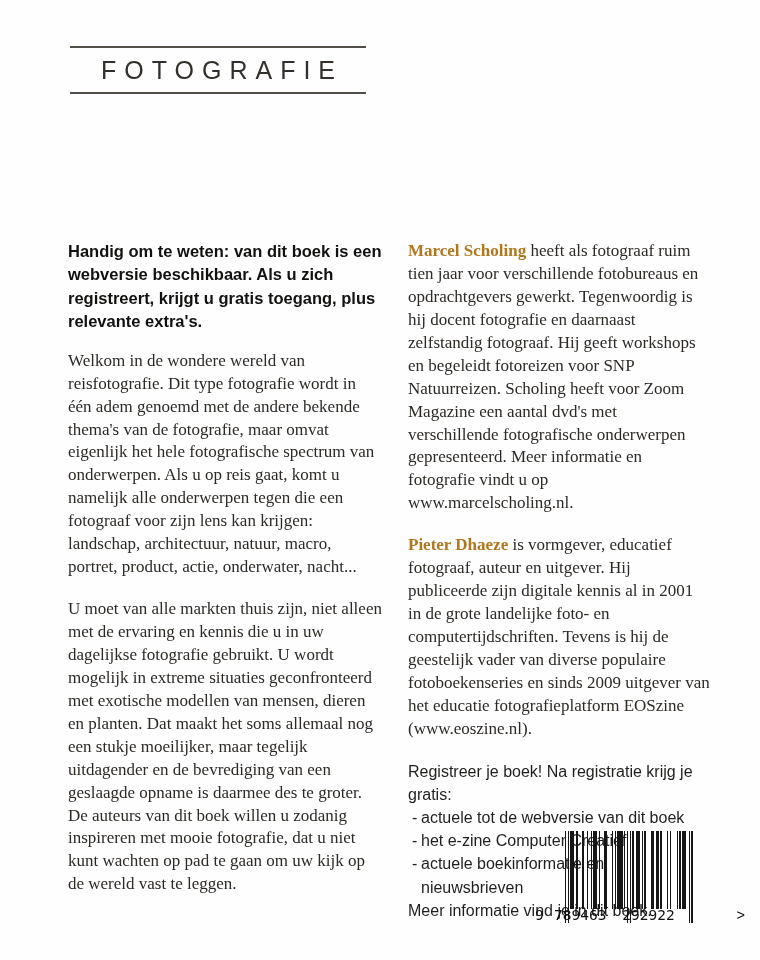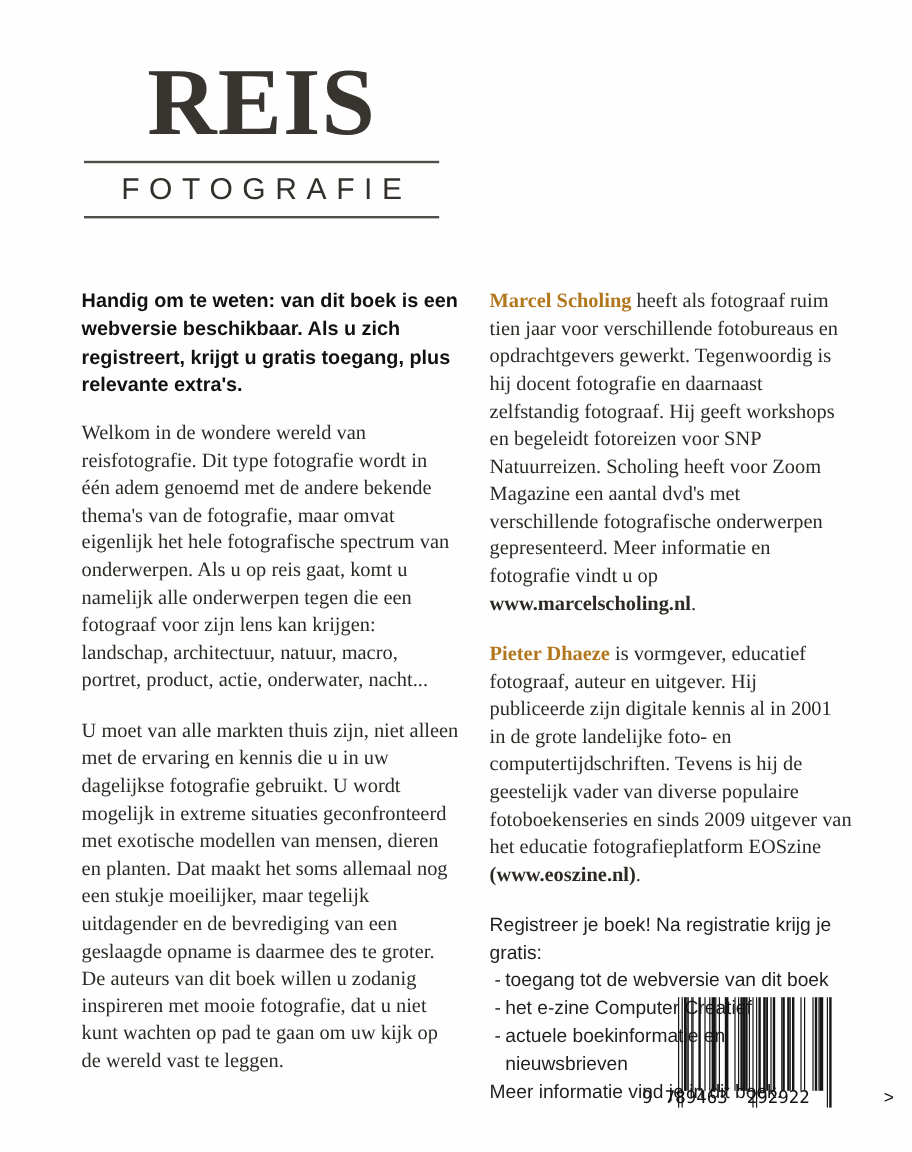--- a/index.html
+++ b/index.html
@@ -59,21 +59,21 @@
   .body-para{
     font-size:17px;
     line-height:1.35;
     margin:0 0 19px 0;
   }
   .author-name{
     font-family:Liberation Serif, serif;
     font-weight:700;
     color:#b2761d;
   }
-  .bold-link{font-weight:700;}
+  .bold-link{font-weight:400;}
 
   .register{
     font-family:"Liberation Sans", sans-serif;
     font-size:16px;
     line-height:1.45;
     color:#201f1d;
     margin-top:12px;
   }
   .register-list{margin:0;padding:0;list-style:none;}
   .register-item{display:flex;}
@@ -120,21 +120,20 @@
   .bc-g1{left:4px;width:57px;}
   .bc-g2{left:70px;width:57px;text-align:center;}
   .bc-arrow{right:-19px;font-family:"Liberation Sans", sans-serif;}
 </style>
 </head>
 <body>
 
 <div class="page">
 
   <div class="title-block">
-    <h1 class="title-main">REIS</h1>
     <hr class="title-rule">
     <span class="title-sub">FOTOGRAFIE</span>
     <hr class="title-rule">
   </div>
 
   <div class="columns">
 
     <div class="col-left">
       <p class="intro-bold">Handig om te weten: van dit boek is een webversie beschikbaar. Als u zich registreert, krijgt u gratis toegang, plus relevante extra's.</p>
       <p class="body-para">Welkom in de wondere wereld van reisfotografie. Dit type fotografie wordt in één adem genoemd met de andere bekende thema's van de fotografie, maar omvat eigenlijk het hele fotografische spectrum van onderwerpen. Als u op reis gaat, komt u namelijk alle onderwerpen tegen die een fotograaf voor zijn lens kan krijgen: landschap, architectuur, natuur, macro, portret, product, actie, onderwater, nacht...</p>
@@ -144,21 +143,21 @@
     <div class="col-right">
       <p class="body-para"><span class="author-name">Marcel Scholing</span><span> heeft als fotograaf ruim tien jaar voor verschillende fotobureaus en opdrachtgevers gewerkt. Tegenwoordig is hij docent fotografie en daarnaast zelfstandig fotograaf. Hij geeft workshops en begeleidt fotoreizen voor SNP Natuurreizen. Scholing heeft voor Zoom Magazine een aantal dvd's met verschillende fotografische onderwerpen gepresenteerd. Meer informatie en fotografie vindt u op </span><span class="bold-link">www.marcelscholing.nl</span><span>.</span></p>
 
       <p class="body-para"><span class="author-name">Pieter Dhaeze</span><span> is vormgever, educatief fotograaf, auteur en uitgever. Hij publiceerde zijn digitale kennis al in 2001 in de grote landelijke foto- en computertijdschriften. Tevens is hij de geestelijk vader van diverse populaire fotoboekenseries en sinds 2009 uitgever van het educatie fotografieplatform EOSzine </span><span class="bold-link">(www.eoszine.nl)</span><span>.</span></p>
 
       <div class="register">
         <div>Registreer je boek! Na registratie krijg je gratis:</div>
         <ul class="register-list">
           <li class="register-item">
               <span class="register-dash">-</span>
-              <span>toegang tot de webversie van dit boek</span>
+              <span>actuele tot de webversie van dit boek</span>
             </li>
           <li class="register-item">
               <span class="register-dash">-</span>
               <span>het e-zine Computer Creatief</span>
             </li>
           <li class="register-item">
               <span class="register-dash">-</span>
               <span>actuele boekinformatie en nieuwsbrieven</span>
             </li>
         </ul>

